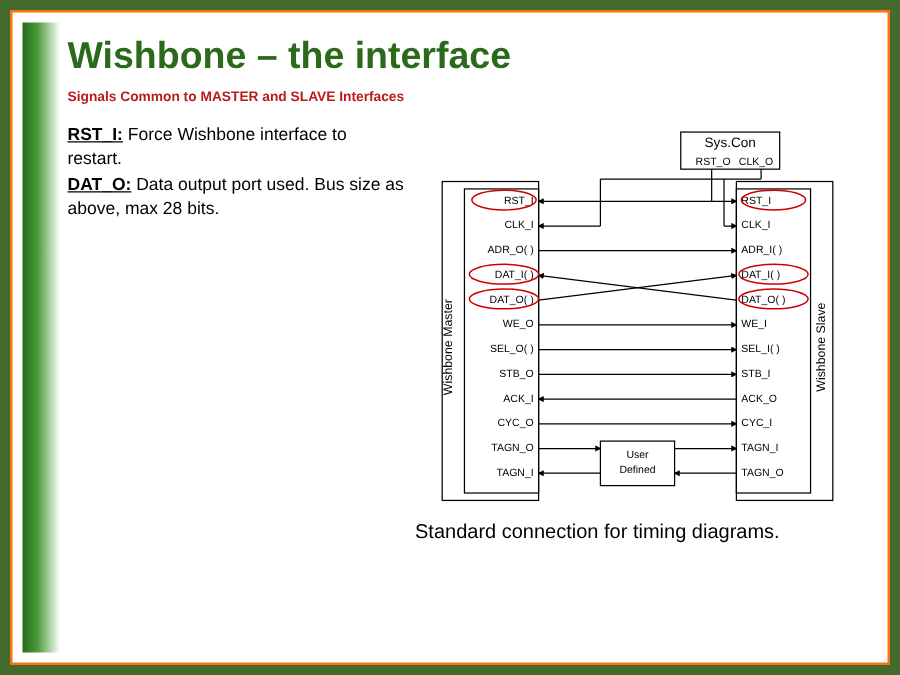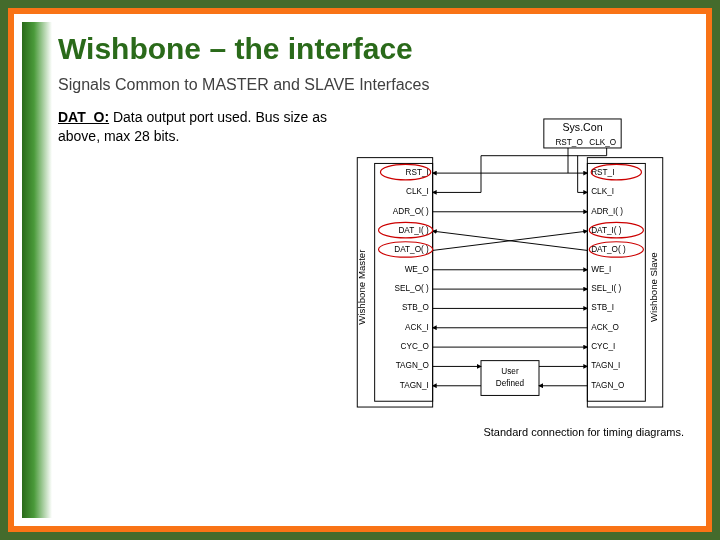--- a/index.html
+++ b/index.html
@@ -1,46 +1,47 @@
 <!DOCTYPE html>
 <html><head>
 <meta charset="utf-8">
 <style>
 *{box-sizing:border-box;margin:0;padding:0}
 body{width:720px;height:540px;font-family:Arial,Helvetica,sans-serif;background:#446b2c;position:relative}
-.slide{position:absolute;top:8px;left:8px;right:8px;bottom:8px;background:#fff;border:6px solid #f97316;display:flex;flex-direction:column}
+.slide{position:absolute;top:8px;left:8px;right:8px;bottom:8px;background:#fff;border:2px solid #f97316;display:flex;flex-direction:column}
 .sidebar{position:absolute;top:8px;left:8px;width:30px;bottom:8px;background:linear-gradient(to right,#2a6a1a 0%,#4a9a3a 40%,#fff 100%);z-index:1}
 .content{position:absolute;left:38px;right:8px;top:8px;bottom:8px;padding:10px 14px 6px 6px;display:flex;flex-direction:column}
 h1{font-size:30px;color:#2a6a1a;font-weight:bold;margin-bottom:10px}
-.subtitle{font-size:16px;font-weight:normal;color:#404040;margin-bottom:14px}
+.subtitle{font-size:11px;font-weight:bold;color:#b91c1c;margin-bottom:14px}
 .body{display:flex;flex:1;gap:8px}
 .left{width:270px;font-size:14px;line-height:1.35}
 .left p{margin-bottom:2px}
 .left b{text-decoration:underline}
 .right{flex:1;position:relative}
-.caption{font-size:11px;text-align:right;margin-top:4px}
+.caption{font-size:16px;margin-top:4px}
 svg{width:100%;height:310px}
 .box{fill:none;stroke:#000;stroke-width:1}
 .lbl{font-size:8.5px;font-family:Arial}
 .vlbl{font-size:10px;font-family:Arial}
 .ellipse{fill:none;stroke:#c00;stroke-width:1.2}
 .wire{stroke:#000;stroke-width:1;fill:none}
 .arrow{marker-end:url(#ah)}
 .arrowL{marker-start:url(#ahL)}
 </style>
 </head>
 <body>
 
 <div class="slide">
   <div class="sidebar"></div>
   <div class="content">
     <h1>Wishbone – the interface</h1>
     <div class="subtitle">Signals Common to MASTER and SLAVE Interfaces</div>
     <div class="body">
       <div class="left">
+        <p><b>RST_I:</b><span> Force Wishbone interface to restart.</span></p>
         <p><b>DAT_O:</b><span> Data output port used. Bus size as above, max 28 bits.</span></p>
       </div>
       <div class="right">
         <svg viewBox="0 0 360 310">
           <defs>
             <marker id="ah" viewBox="0 0 6 6" refX="5" refY="3" markerWidth="5" markerHeight="5" orient="auto">
                 <path d="M0,0 L6,3 L0,6 z"></path>
               </marker>
             <marker id="ahL" viewBox="0 0 6 6" refX="1" refY="3" markerWidth="5" markerHeight="5" orient="auto">
                 <path d="M6,0 L0,3 L6,6 z"></path>

